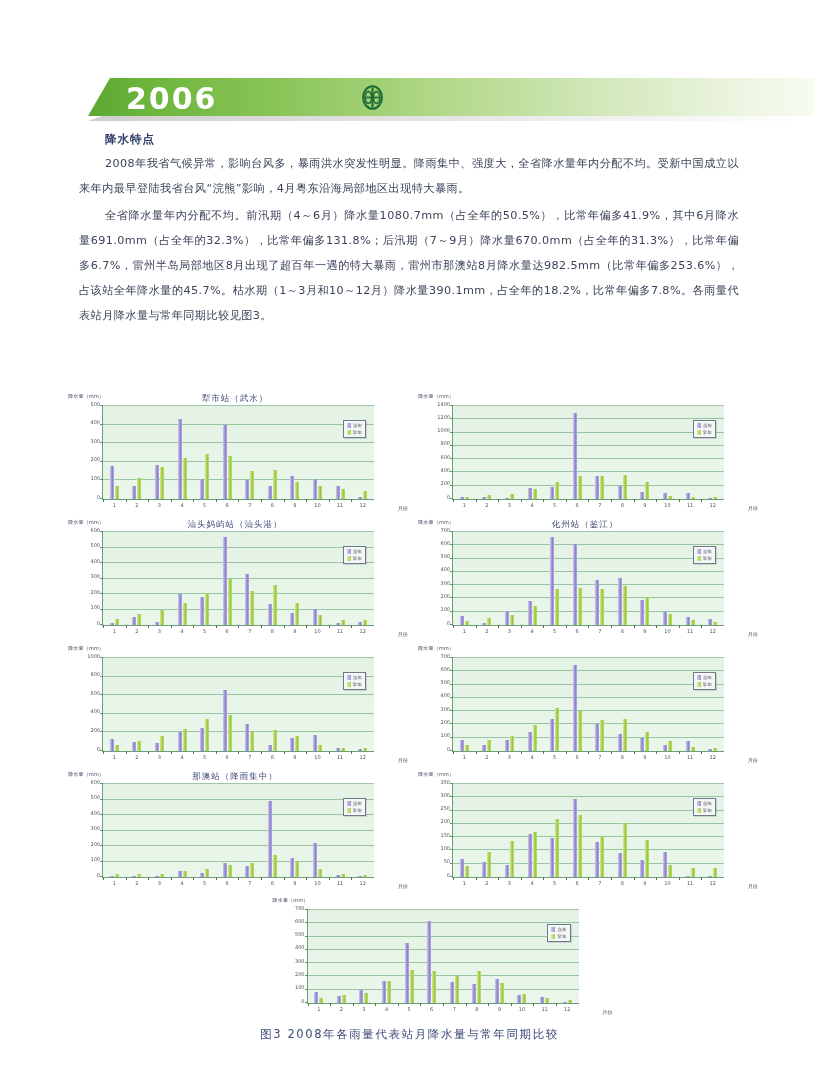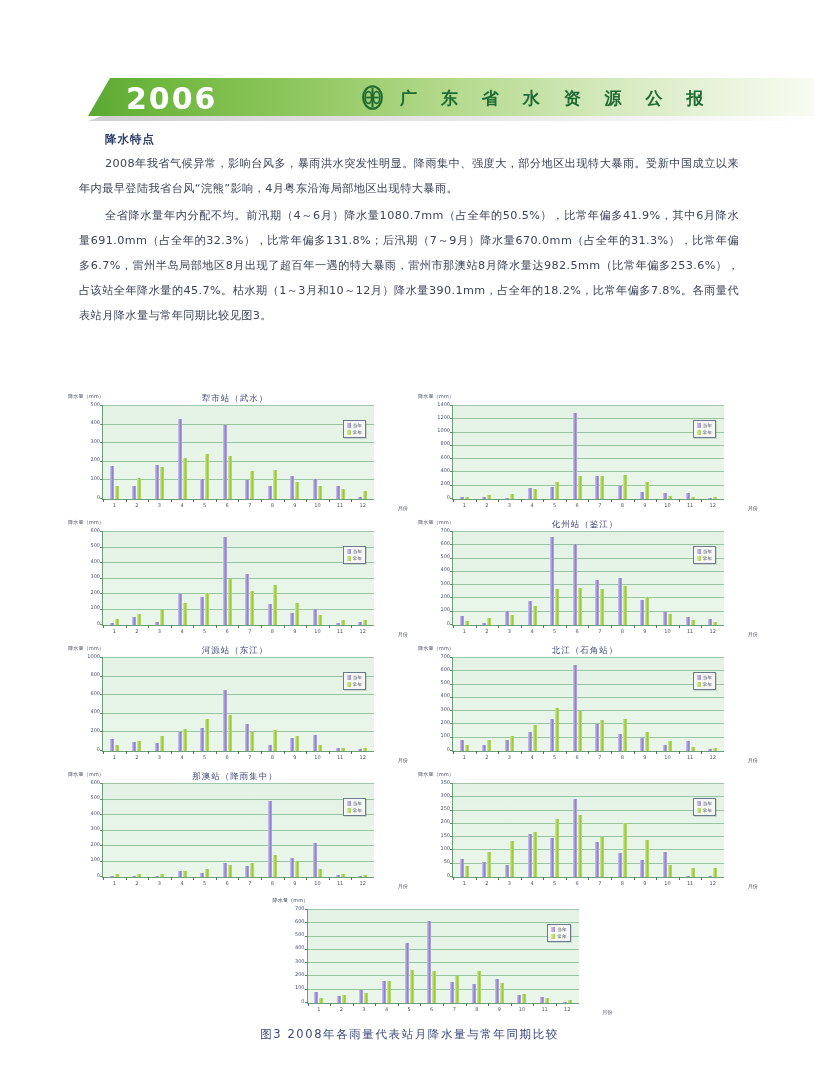--- a/index.html
+++ b/index.html
@@ -135,27 +135,26 @@
   <div class="banner-year">2006</div>
   <div class="banner-logo">
     <svg viewBox="0 0 40 40" width="25" height="25" aria-hidden="true">
       <ellipse cx="20" cy="20" rx="15" ry="18" fill="none" stroke="#1f6b33" stroke-width="3.4"></ellipse>
       <ellipse cx="13.5" cy="20" rx="5.2" ry="9.5" fill="none" stroke="#1f6b33" stroke-width="2.8"></ellipse>
       <ellipse cx="26.5" cy="20" rx="5.2" ry="9.5" fill="none" stroke="#1f6b33" stroke-width="2.8"></ellipse>
       <rect x="18.4" y="4" width="3.2" height="32" fill="#1f6b33"></rect>
       <rect x="10" y="18.6" width="20" height="2.8" fill="#1f6b33"></rect>
     </svg>
   </div>
-  <div class="banner-title">广 东 省 水 资 源 公 报</div>
   <div class="banner-underline"></div>
 </div>
 
 <div class="article">
   <div class="sec-title">降水特点</div>
-  <p class="para">2008年我省气候异常，影响台风多，暴雨洪水突发性明显。降雨集中、强度大，部分地区出现特大暴雨。受新中国成立以来年内最早登陆我省台风“浣熊”影响，4月粤东沿海局部地区出现特大暴雨。</p>
+  <p class="para">2008年我省气候异常，影响台风多，暴雨洪水突发性明显。降雨集中、强度大，全省降水量年内分配不均。受新中国成立以来年内最早登陆我省台风“浣熊”影响，4月粤东沿海局部地区出现特大暴雨。</p>
   <p class="para">全省降水量年内分配不均。前汛期（4～6月）降水量1080.7mm（占全年的50.5%），比常年偏多41.9%，其中6月降水量691.0mm（占全年的32.3%），比常年偏多131.8%；后汛期（7～9月）降水量670.0mm（占全年的31.3%），比常年偏多6.7%，雷州半岛局部地区8月出现了超百年一遇的特大暴雨，雷州市那澳站8月降水量达982.5mm（比常年偏多253.6%），占该站全年降水量的45.7%。枯水期（1～3月和10～12月）降水量390.1mm，占全年的18.2%，比常年偏多7.8%。各雨量代表站月降水量与常年同期比较见图3。</p>
 </div>
 
 <div class="charts" id="charts-container">
     <div class="chart-row">
       <div class="chart col-left">
         <div class="y-axis-label">降水量（mm）</div>
         <div class="chart-title">犁市站（武水）</div>
         <div class="x-axis-label">月份</div>
         <div class="plot">
@@ -372,20 +371,21 @@
               <span class="legend-sw nor"></span>
               <span class="legend-txt">常年</span>
             </div>
           </div>
         </div>
       </div>
     </div>
     <div class="chart-row">
       <div class="chart col-left">
         <div class="y-axis-label">降水量（mm）</div>
+        <div class="chart-title">汕头妈屿站（汕头港）</div>
         <div class="x-axis-label">月份</div>
         <div class="plot">
           <div class="ytick" style="bottom: calc(0% - 2.5px);">0</div>
           <div class="ytickmark" style="bottom: 0%;"></div>
           <div class="gridline" style="bottom: 16.6667%;"></div>
           <div class="ytick" style="bottom: calc(16.6667% - 2.5px);">100</div>
           <div class="ytickmark" style="bottom: 16.6667%;"></div>
           <div class="gridline" style="bottom: 33.3333%;"></div>
           <div class="ytick" style="bottom: calc(33.3333% - 2.5px);">200</div>
           <div class="ytickmark" style="bottom: 33.3333%;"></div>
@@ -598,21 +598,20 @@
               <span class="legend-sw nor"></span>
               <span class="legend-txt">常年</span>
             </div>
           </div>
         </div>
       </div>
     </div>
     <div class="chart-row">
       <div class="chart col-left">
         <div class="y-axis-label">降水量（mm）</div>
-        <div class="chart-title">河源站（东江）</div>
         <div class="x-axis-label">月份</div>
         <div class="plot">
           <div class="ytick" style="bottom: calc(0% - 2.5px);">0</div>
           <div class="ytickmark" style="bottom: 0%;"></div>
           <div class="gridline" style="bottom: 20%;"></div>
           <div class="ytick" style="bottom: calc(20% - 2.5px);">200</div>
           <div class="ytickmark" style="bottom: 20%;"></div>
           <div class="gridline" style="bottom: 40%;"></div>
           <div class="ytick" style="bottom: calc(40% - 2.5px);">400</div>
           <div class="ytickmark" style="bottom: 40%;"></div>
@@ -706,21 +705,20 @@
             </div>
             <div class="legend-row">
               <span class="legend-sw nor"></span>
               <span class="legend-txt">常年</span>
             </div>
           </div>
         </div>
       </div>
       <div class="chart col-right">
         <div class="y-axis-label">降水量（mm）</div>
-        <div class="chart-title">北江（石角站）</div>
         <div class="x-axis-label">月份</div>
         <div class="plot">
           <div class="ytick" style="bottom: calc(0% - 2.5px);">0</div>
           <div class="ytickmark" style="bottom: 0%;"></div>
           <div class="gridline" style="bottom: 14.2857%;"></div>
           <div class="ytick" style="bottom: calc(14.2857% - 2.5px);">100</div>
           <div class="ytickmark" style="bottom: 14.2857%;"></div>
           <div class="gridline" style="bottom: 28.5714%;"></div>
           <div class="ytick" style="bottom: calc(28.5714% - 2.5px);">200</div>
           <div class="ytickmark" style="bottom: 28.5714%;"></div>

